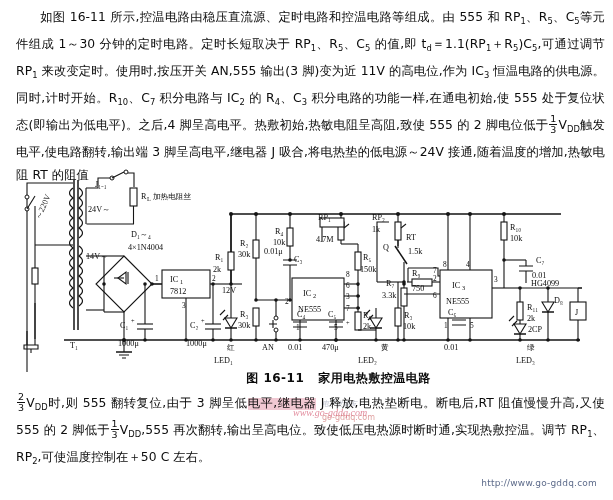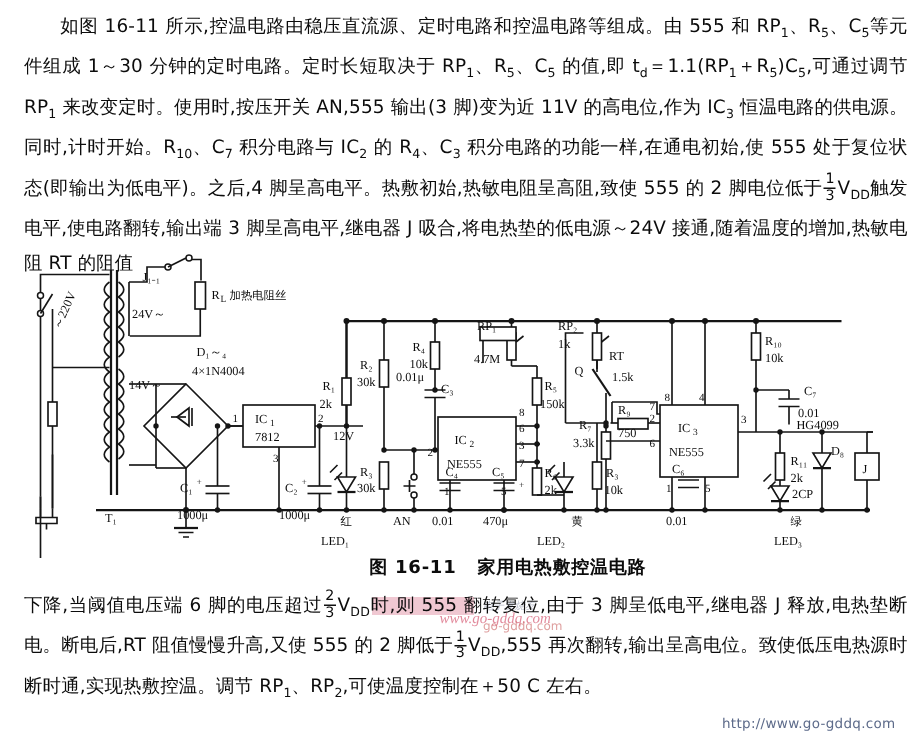--- a/index.html
+++ b/index.html
@@ -511,18 +511,18 @@
       <div class="wm-txt2">电子发烧友</div>
       <div class="wm-txt3">go-gddq.com</div>
     </div>
   </div>
 
   <div id="caption">
     <span class="capnum">图 16-11</span><span>家用电热敷控温电路</span>
   </div>
 
   <div class="prose" id="para-bottom">
-    <span>下降,当阈值电压端 6 脚的电压超过</span><span class="frac"><span class="num">2</span><span class="den">3</span></span><span>V<sub>DD</sub>时,则 555 翻转复位,由于 3 脚呈低电平,继电器 J 释放,电热垫断电。断电后,RT 阻值慢慢升高,又使 555 的 2 脚低于</span><span class="frac"><span class="num">1</span><span class="den">3</span></span><span>V<sub>DD</sub>,555 再次翻转,输出呈高电位。致使低压电热源时断时通,实现热敷控温。调节 RP<sub>1</sub>、RP<sub>2</sub>,可使温度控制在＋50 C 左右。</span>
+    <span class="frac"><span class="num">2</span><span class="den">3</span></span><span>V<sub>DD</sub>时,则 555 翻转复位,由于 3 脚呈低电平,继电器 J 释放,电热垫断电。断电后,RT 阻值慢慢升高,又使 555 的 2 脚低于</span><span class="frac"><span class="num">1</span><span class="den">3</span></span><span>V<sub>DD</sub>,555 再次翻转,输出呈高电位。致使低压电热源时断时通,实现热敷控温。调节 RP<sub>1</sub>、RP<sub>2</sub>,可使温度控制在＋50 C 左右。</span>
   </div>
 
   <div id="footer-url">http://www.go-gddq.com</div>
 
 </div>
 
 </body></html>

